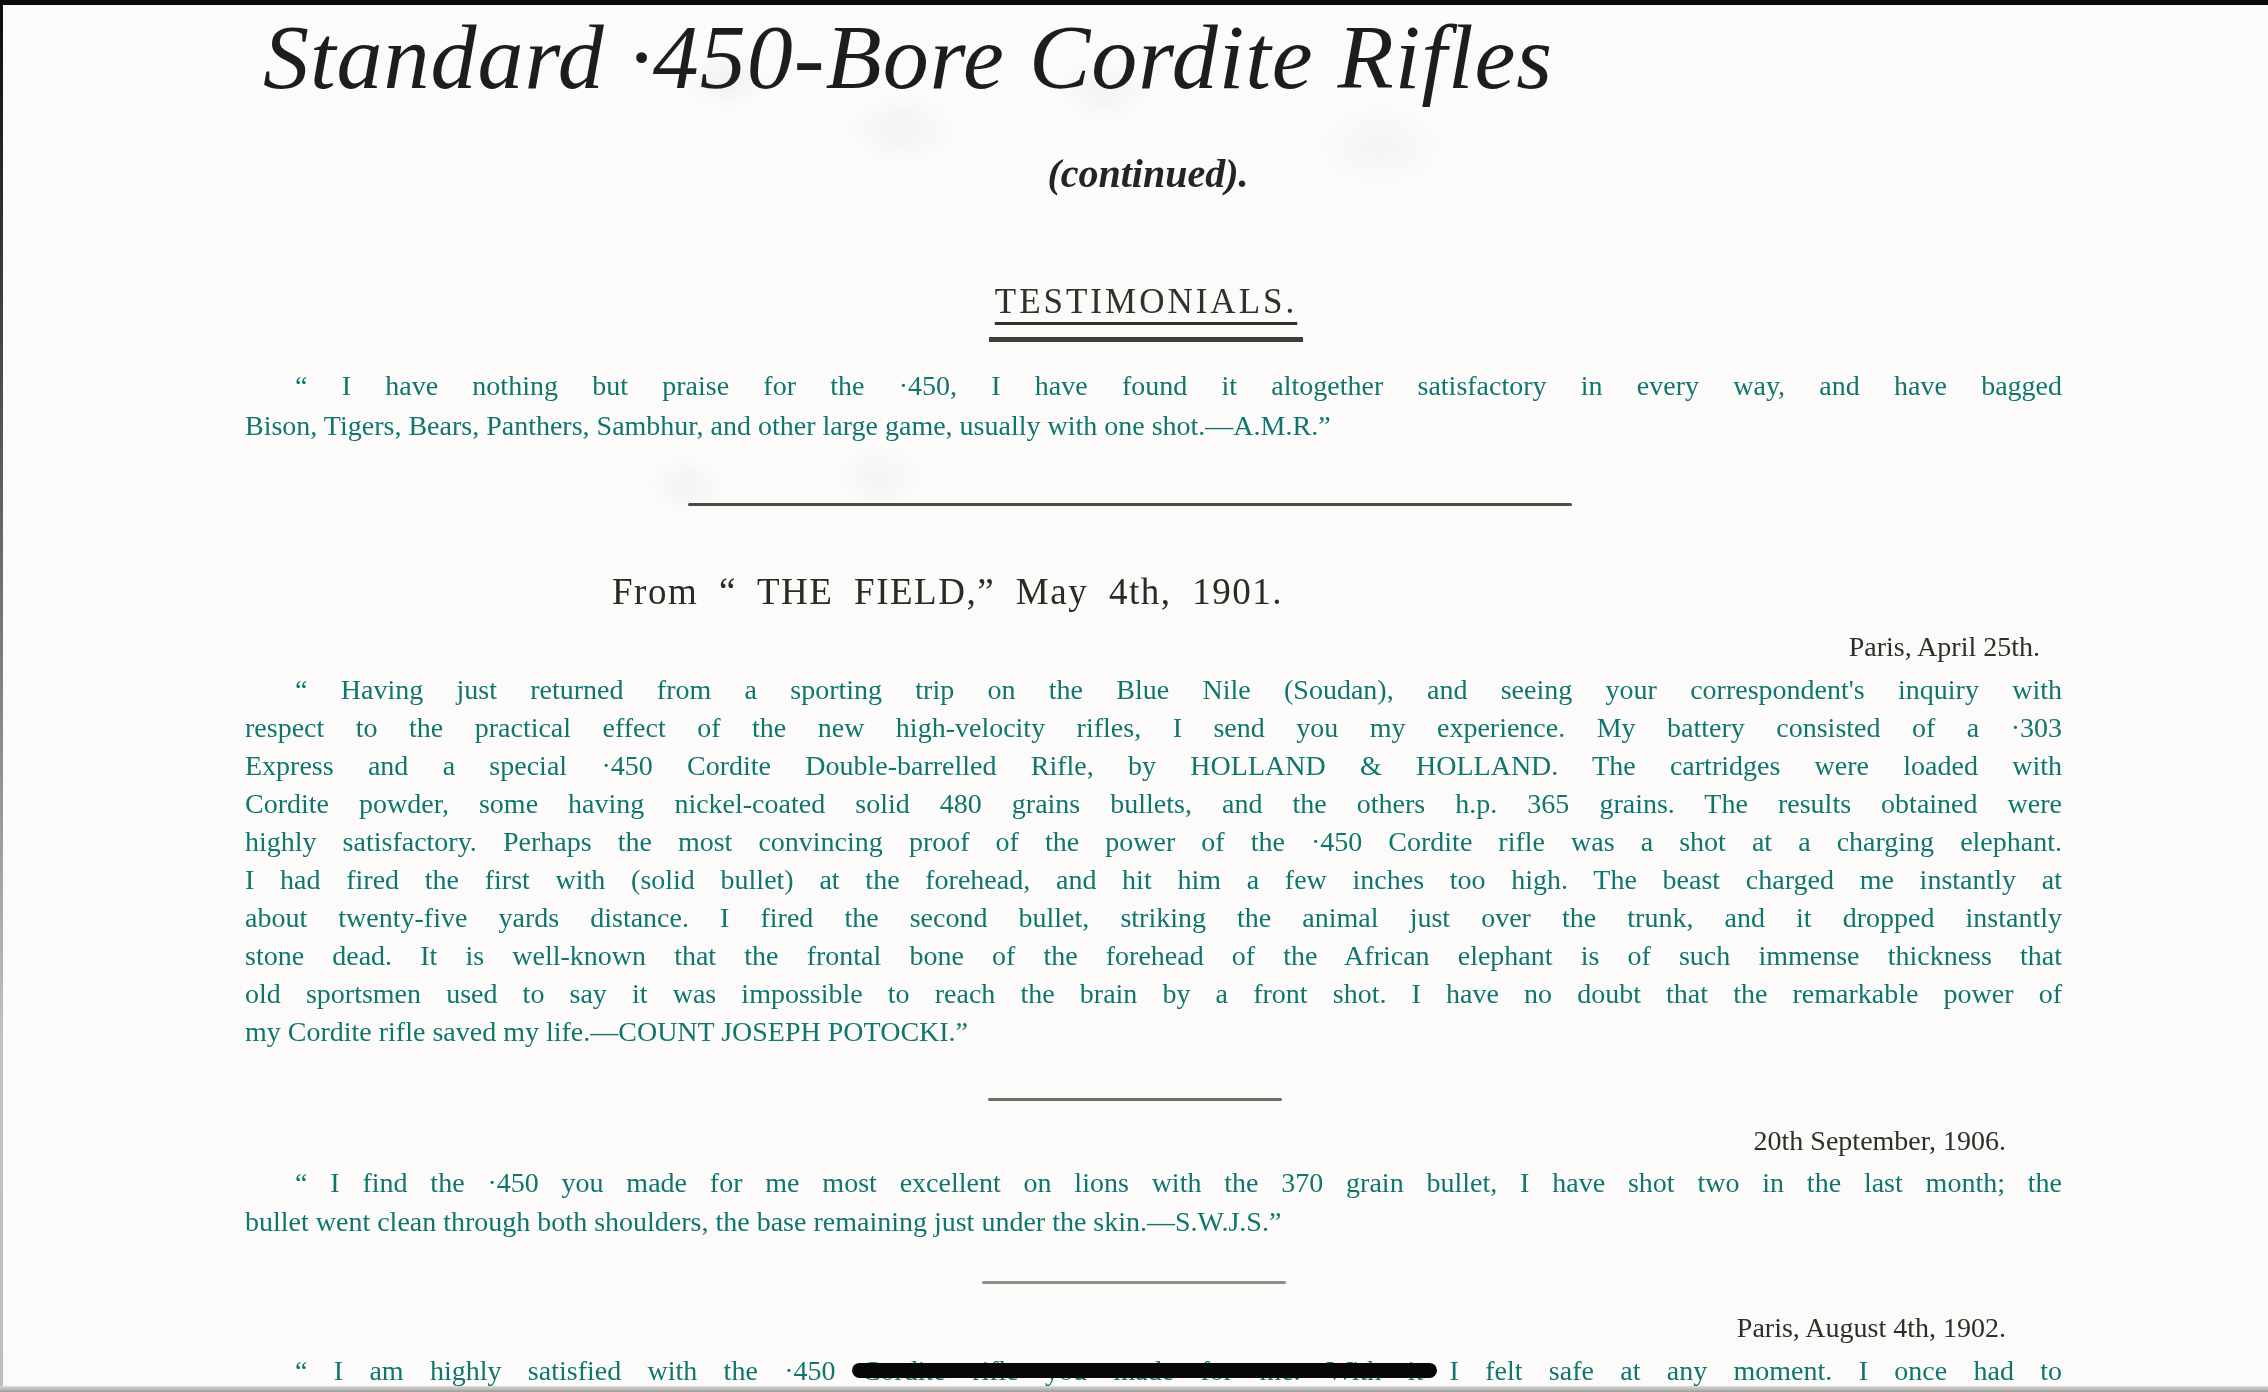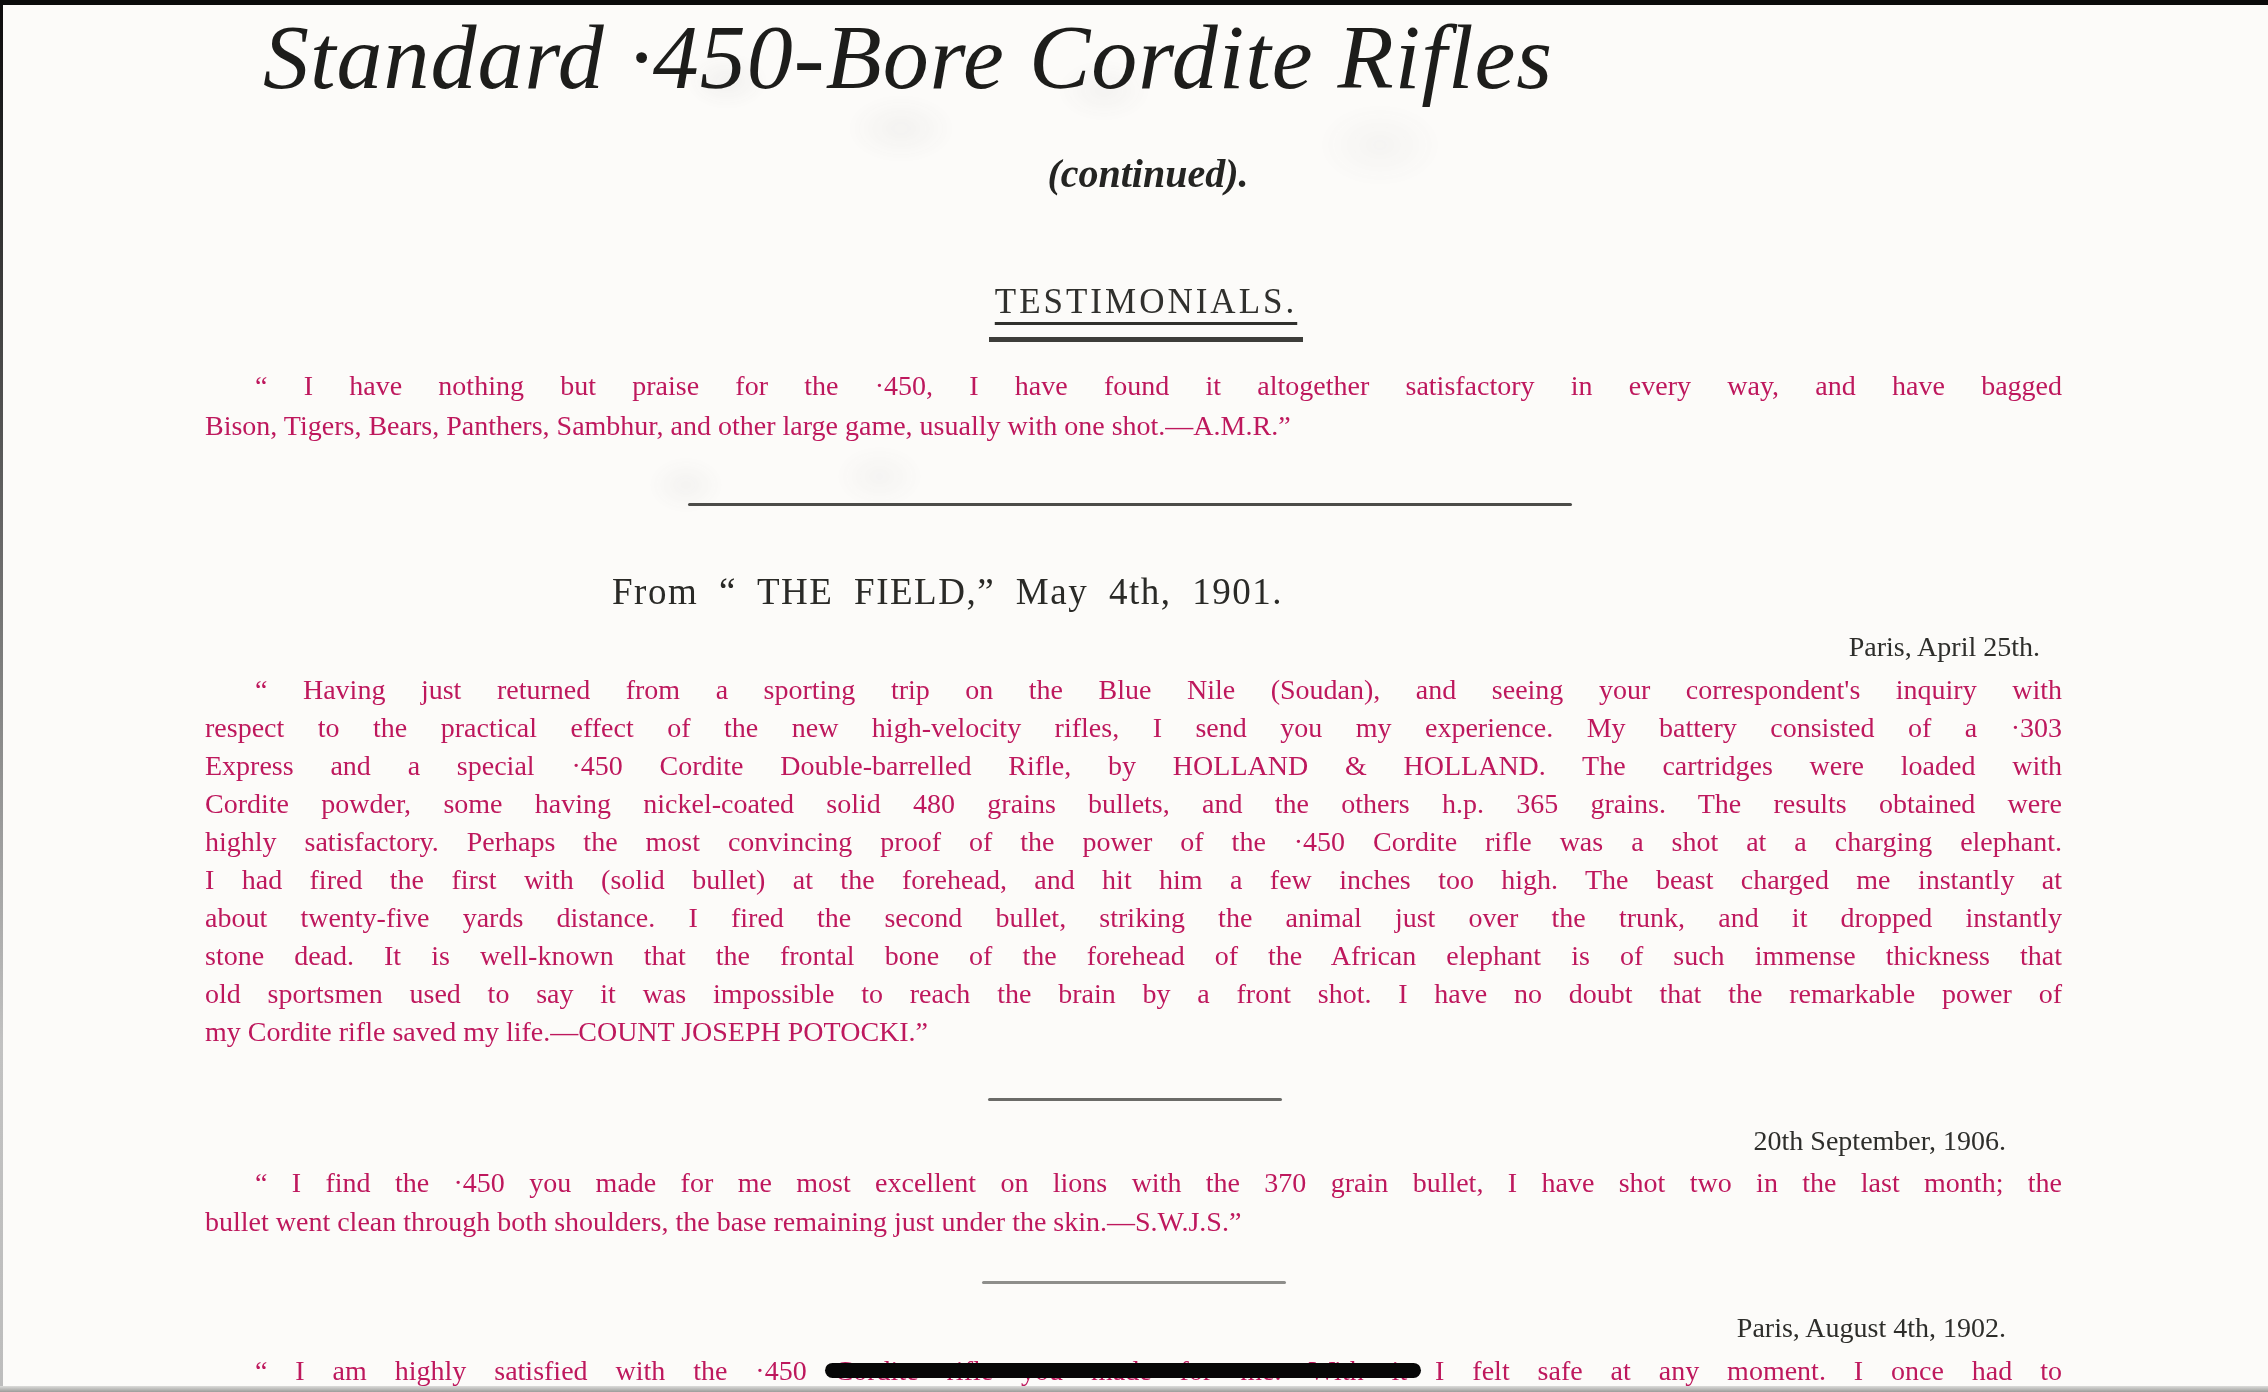--- a/index.html
+++ b/index.html
@@ -48,21 +48,22 @@
     display:inline-block;
     font-size:35px;letter-spacing:3px;color:#30302d;
     text-decoration:underline;text-decoration-thickness:2.5px;text-underline-offset:9px;
     border-bottom:5px solid #3d3d3a;
     padding:0 6px 15px 6px;
   }
   .col{position:absolute;left:205px;width:1857px;}
   .bodyline{
     font-size:28px;line-height:38px;white-space:nowrap;
     text-align:justify;text-align-last:justify;
-    color:#be185d;
+    color:#0f766e;
+    margin-left:40px;
   }
   .bodyline.lastline{text-align-last:left;}
   .indent{text-indent:50px;}
   .dateline{
     font-size:28px;line-height:34px;text-align:right;color:#2e2e2b;
   }
   .rule{position:absolute;height:3px;background:#565653;border-radius:2px;}
   .rule-1{left:688px;top:503px;width:884px;background:#4c4c49;}
   .rule-2{left:988px;top:1098px;width:294px;background:#6b6b68;}
   .rule-3{left:982px;top:1281px;width:304px;background:#8e8e8b;}

